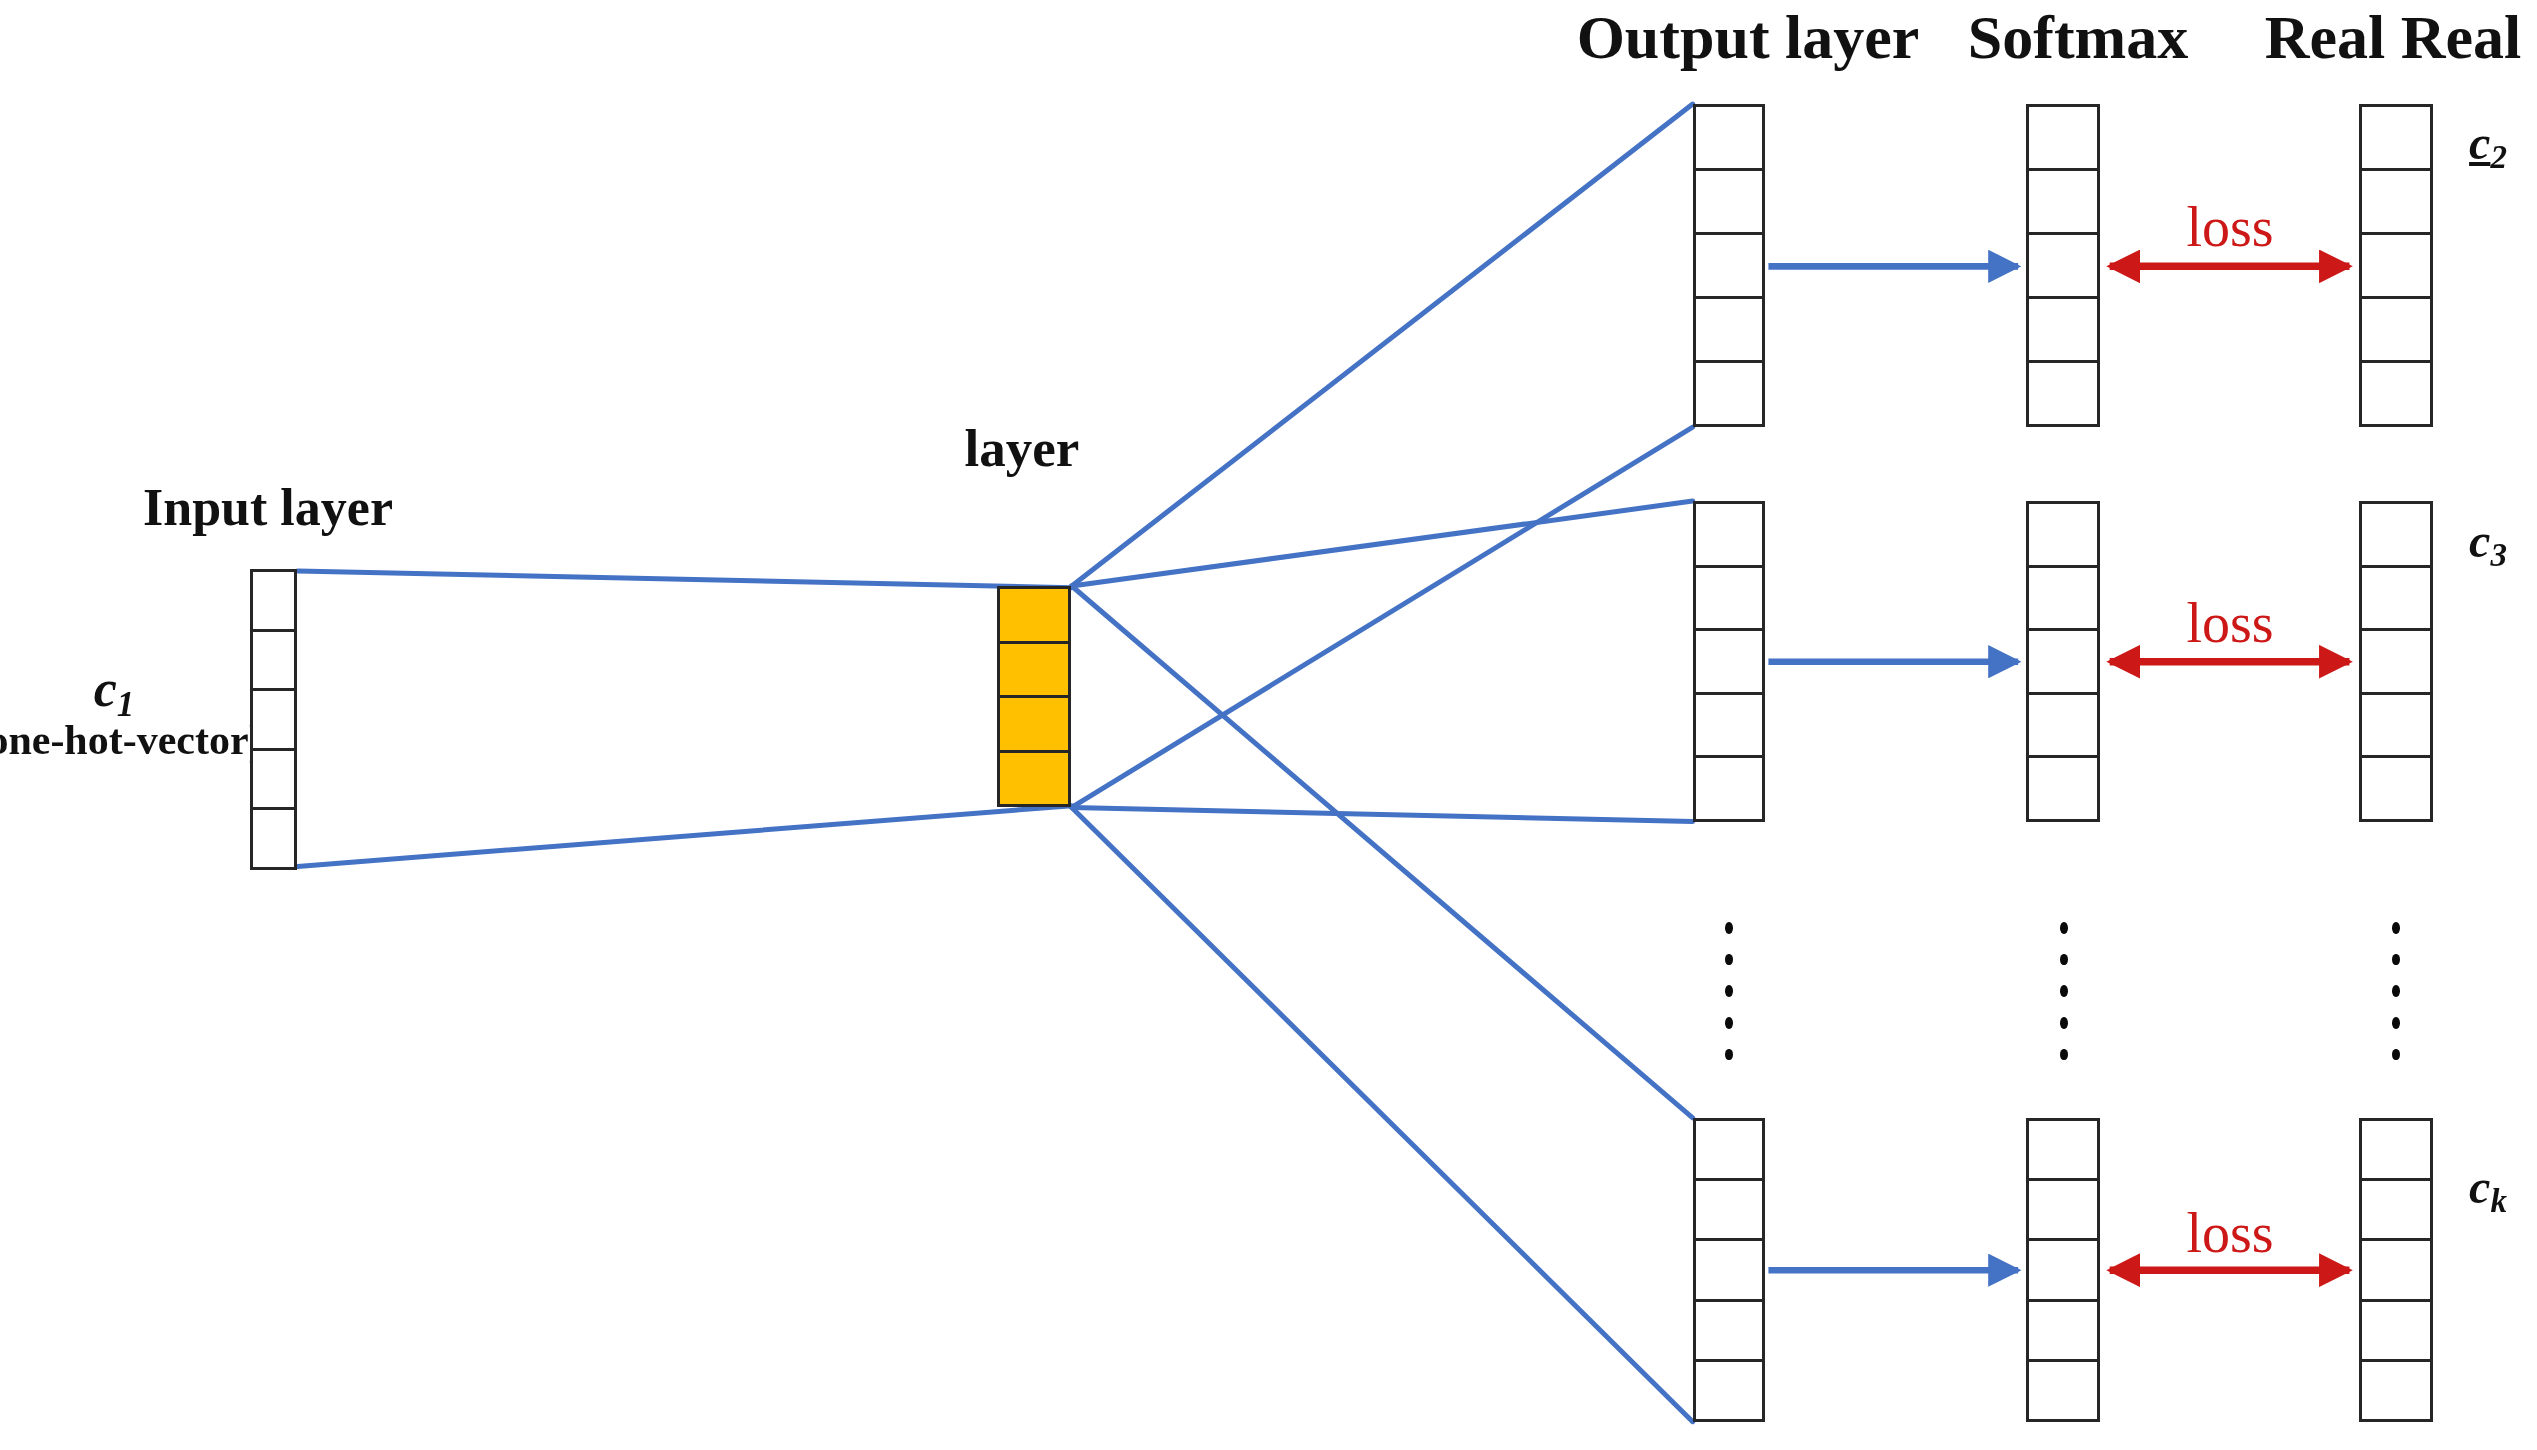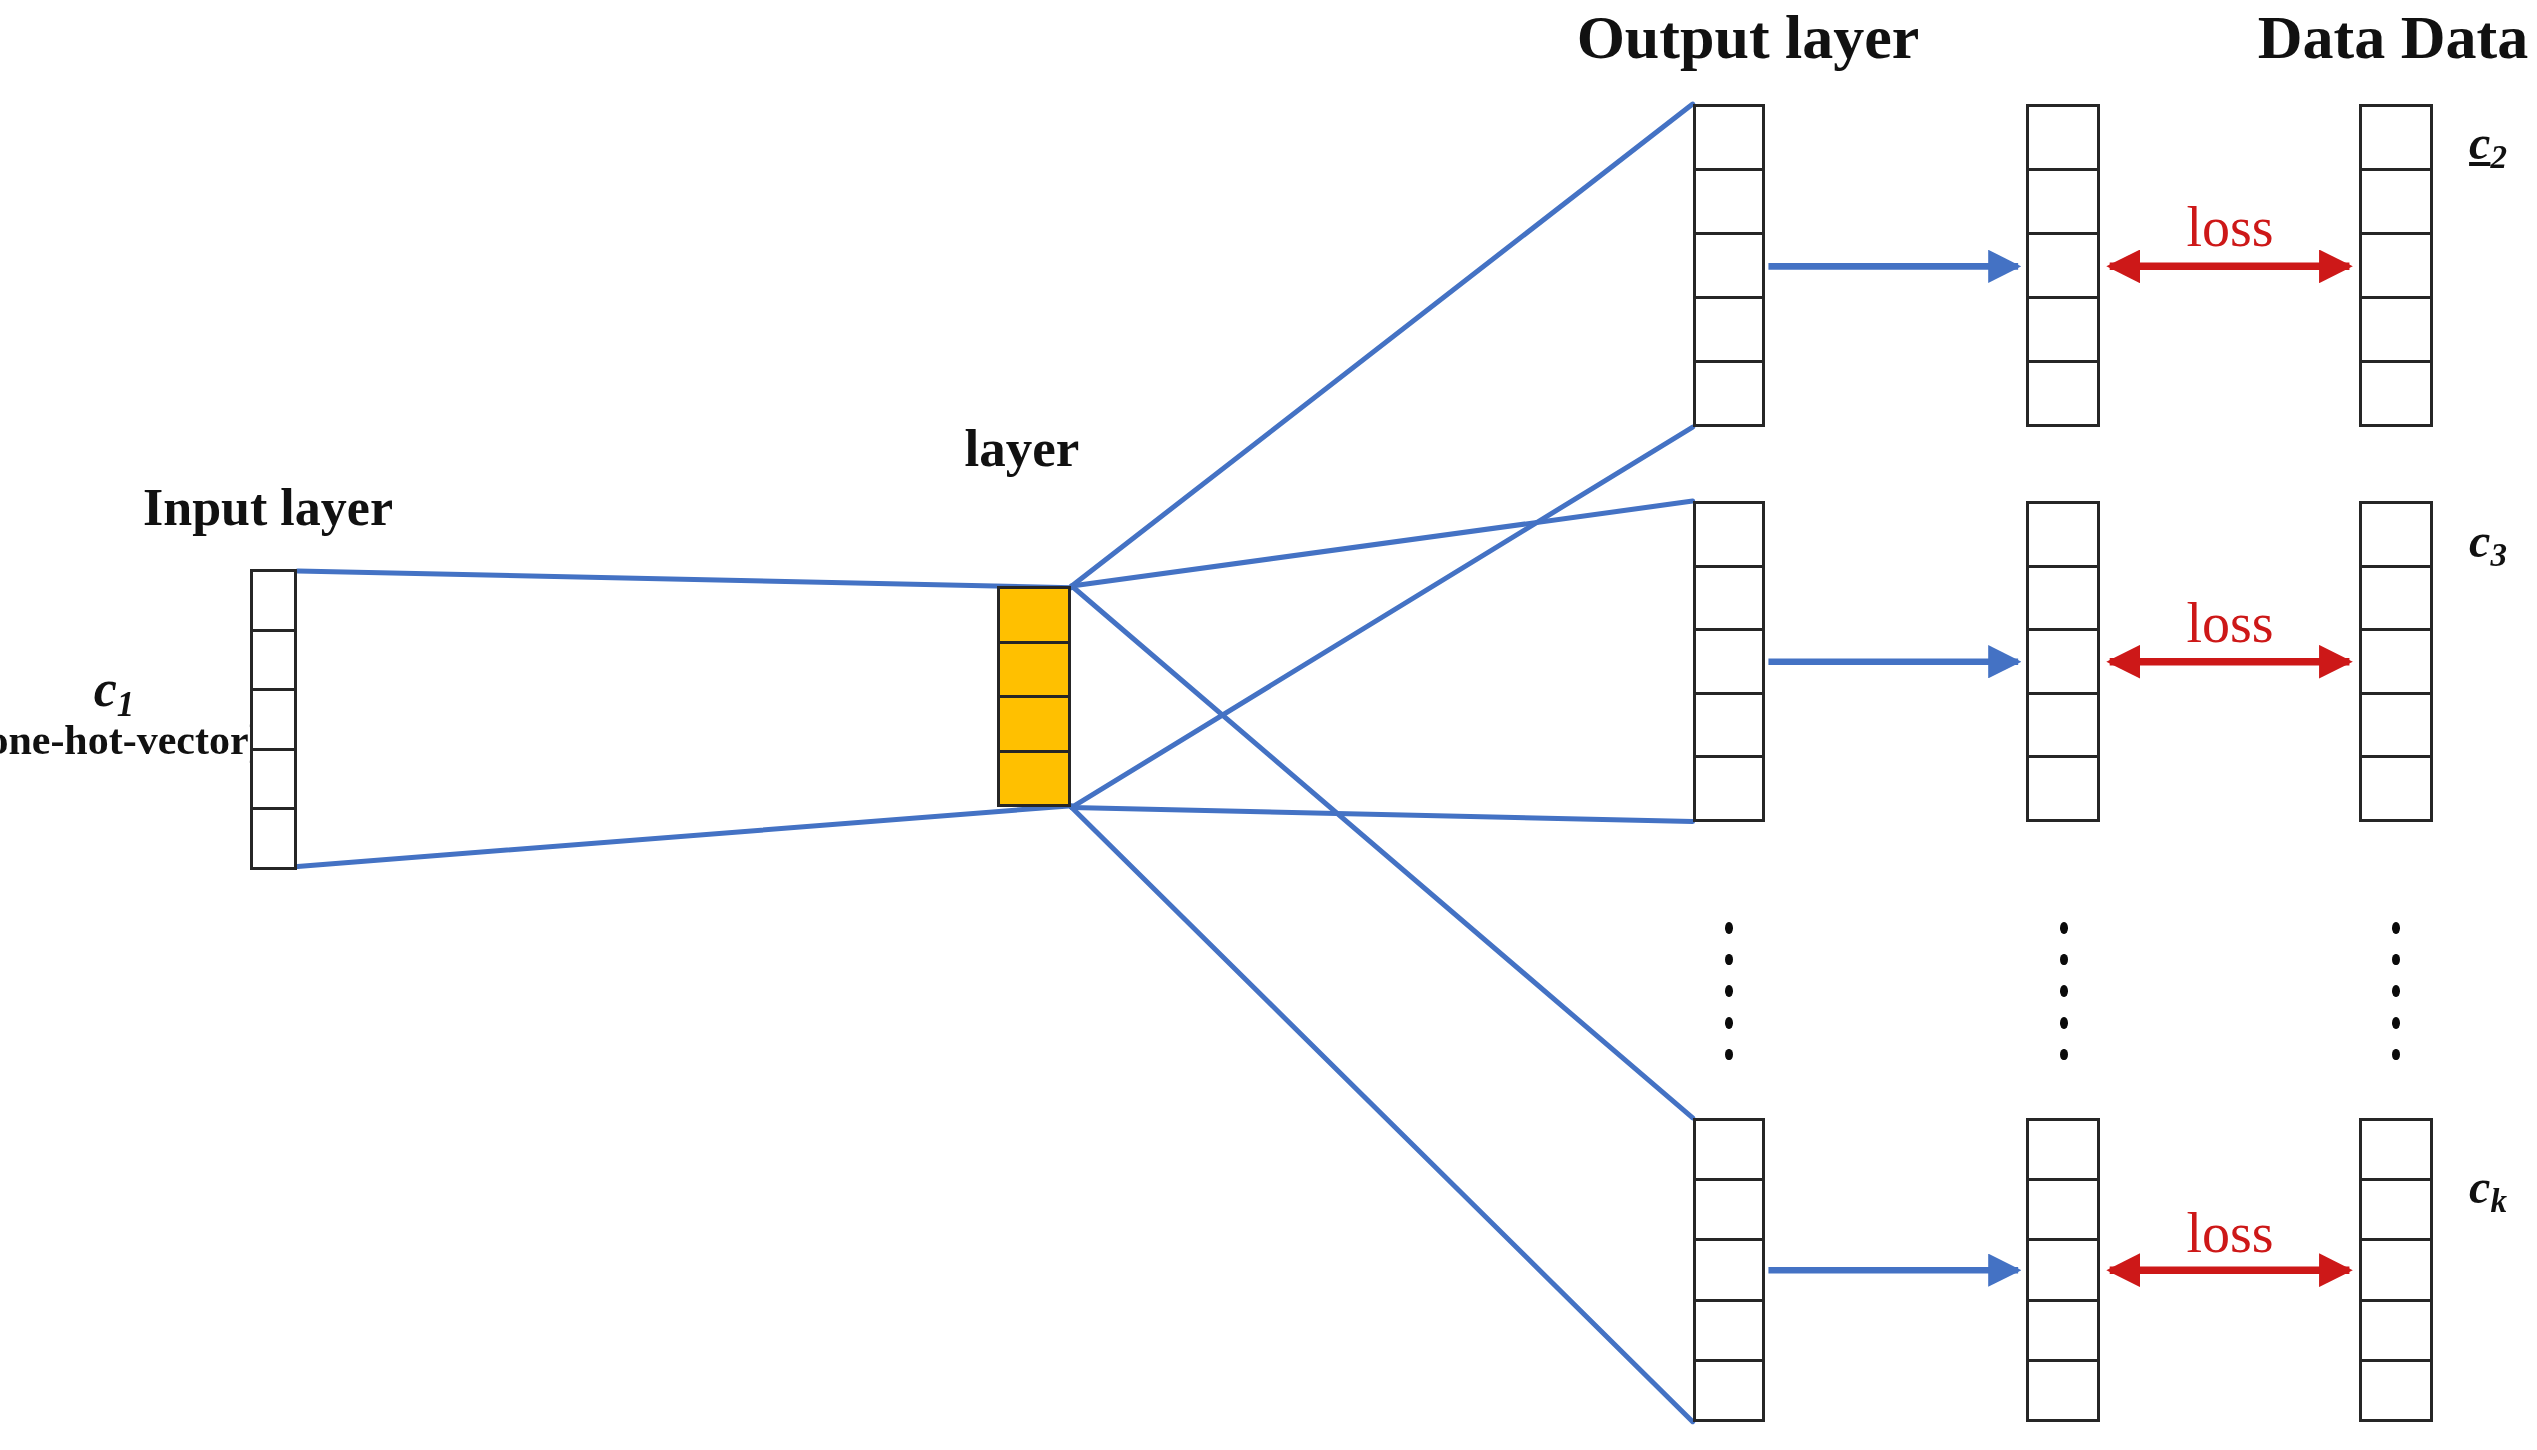--- a/index.html
+++ b/index.html
@@ -69,21 +69,22 @@
     <line x1="2124" y1="320" x2="2424" y2="320" stroke="var(--accent-blue,#4472C4)" stroke-width="8" marker-end="url(#head-blue)"></line>
     <line x1="2124" y1="795" x2="2424" y2="795" stroke="var(--accent-blue,#4472C4)" stroke-width="8" marker-end="url(#head-blue)"></line>
     <line x1="2124" y1="1526" x2="2424" y2="1526" stroke="var(--accent-blue,#4472C4)" stroke-width="8" marker-end="url(#head-blue)"></line>
 
     <line x1="2534" y1="320" x2="2822" y2="320" stroke="var(--loss-red,#CD1818)" stroke-width="9" marker-start="url(#head-red)" marker-end="url(#head-red)"></line>
     <line x1="2534" y1="795" x2="2822" y2="795" stroke="var(--loss-red,#CD1818)" stroke-width="9" marker-start="url(#head-red)" marker-end="url(#head-red)"></line>
     <line x1="2534" y1="1526" x2="2822" y2="1526" stroke="var(--loss-red,#CD1818)" stroke-width="9" marker-start="url(#head-red)" marker-end="url(#head-red)"></line>
   </svg>
 
   <div class="hdr top" style="left:1748px;">Output layer</div>
-  <div class="hdr top" style="left:2393px;">Data Data</div>
+  <div class="hdr top" style="left:2078px;">Softmax</div>
+  <div class="hdr top" style="left:2393px;">Real Real</div>
   <div class="hdr mid" style="left:268px;top:478px;">Input layer</div>
   <div class="hdr mid two-line" style="left:1022px;top:416px;font-size:53px;">
     <div>layer</div>
   </div>
 
   <div class="math-label" style="left:114px;top:659px;"><span>c</span><sub>1</sub></div>
   <div class="note-label" style="left:118px;top:716px;">(one-hot-vector)</div>
 
   <div class="col" style="left:250px;top:569px;width:47px;height:301px;">
       <div class="cell"></div>

